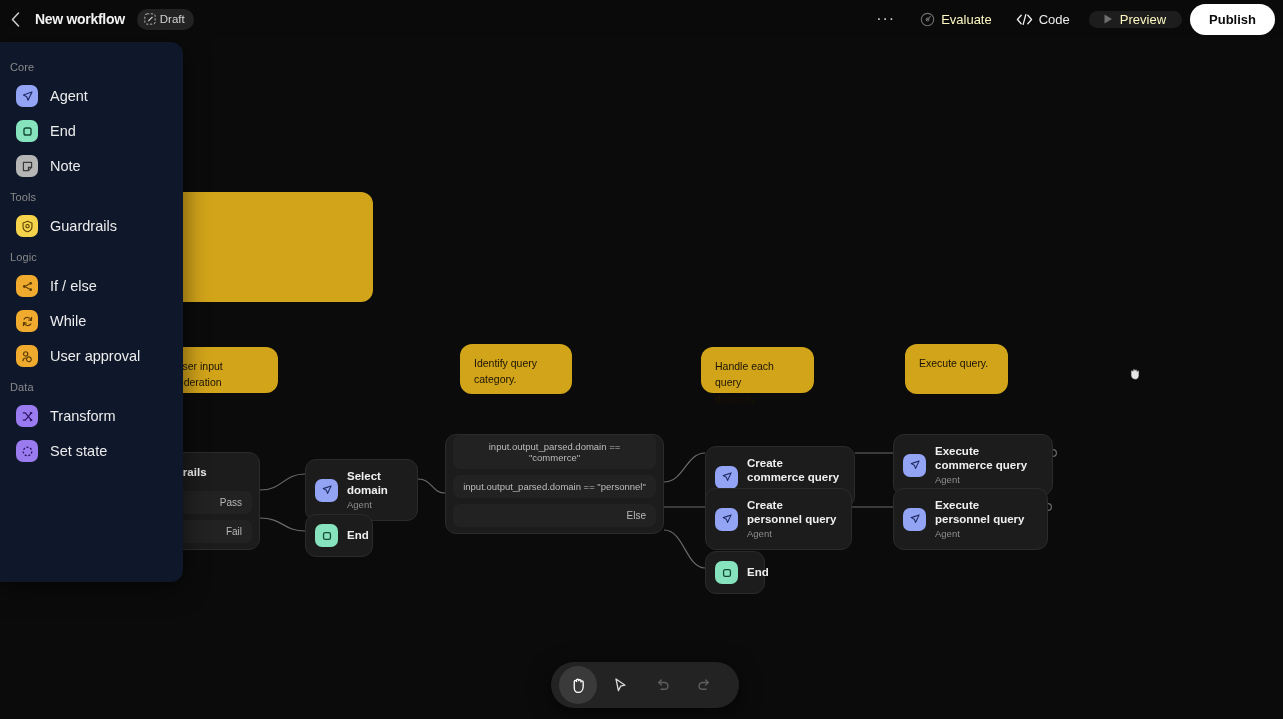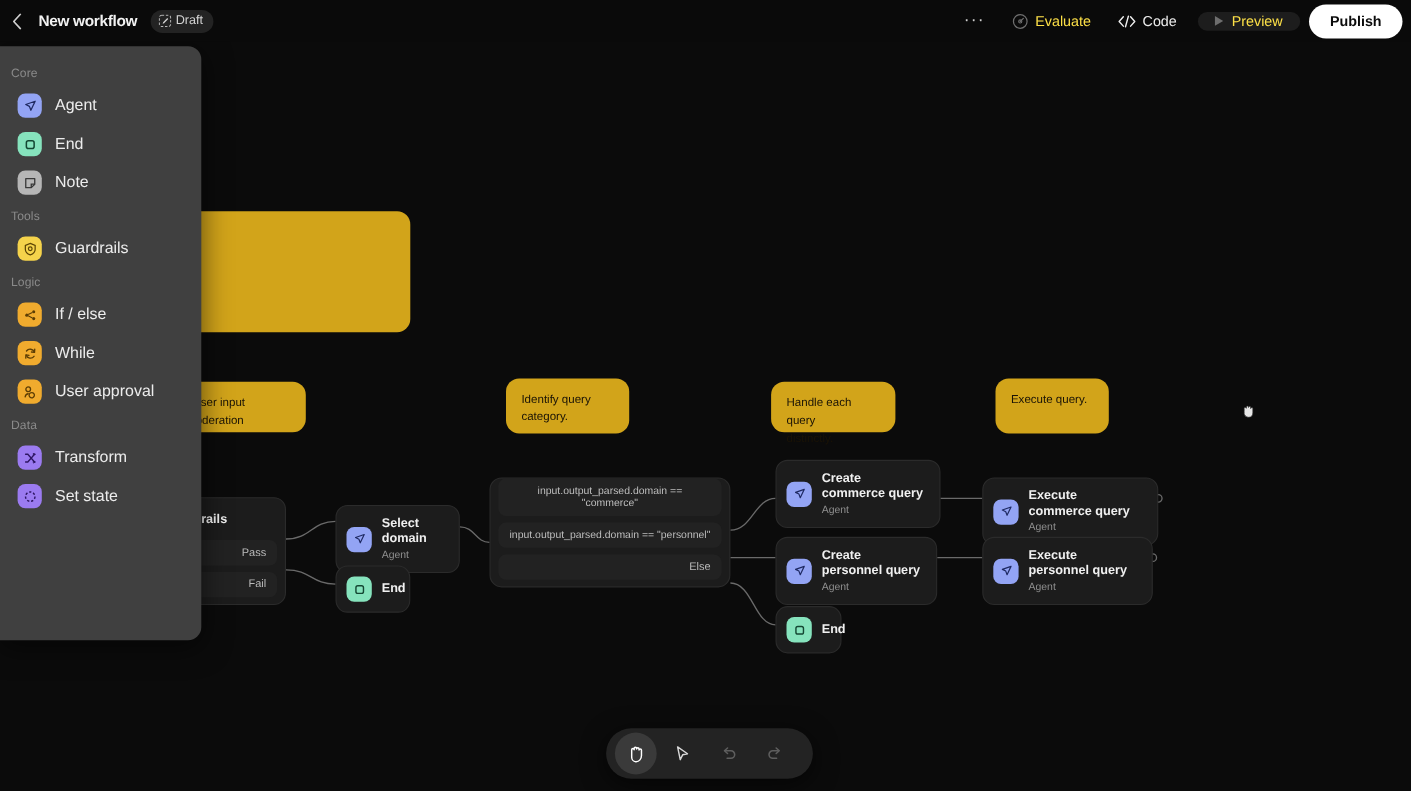--- a/index.html
+++ b/index.html
@@ -31,32 +31,32 @@
     border-radius: 11px; background: #232323;
     display: flex; align-items: center; gap: 4px;
     font-size: 11.5px; color: #d2d2d2; cursor: pointer;
   }
   .hdr-right { margin-left: auto; display: flex; align-items: center; gap: 2px; padding-right: 8px; }
   .hdr-btn {
     display: flex; align-items: center; gap: 6px;
     height: 30px; padding: 0 11px; border-radius: 8px;
     font-size: 13px; color: #ededed; cursor: pointer; background: transparent;
   }
-  .hdr-btn.dim { color: #fde047; }
+  .hdr-btn.dim { color: #fef9c3; }
   .hdr-dots { color: #d0d0d0; font-size: 16px; letter-spacing:1px; padding: 0 12px; cursor: pointer; line-height: 0.6;}
   .hdr-btn.preview { background: #1d1d1d; border-radius: 17px; height: 17px; padding: 0 16px 0 13px; margin-left: 6px;}
   .hdr-btn.publish {
     background: #ffffff; color: #0b0b0b; border-radius: 17px;
     height: 31px; padding: 0 19px; font-weight: bold; margin-left: 6px;
   }
 
   
   #sidebar {
     position: absolute; top: 42px; left: 0; width: 183px; height: 540px;
-    background: #404040; border-radius: 0 12px 12px 0;
+    background: #0f172a; border-radius: 0 12px 12px 0;
     padding: 12px 0 10px 0; z-index: 30;
     box-shadow: 0 6px 26px rgba(0,0,0,.55);
   }
   .side-group { font-size: 11px; color: #8a8a8a; padding: 7px 0 5px 10px; letter-spacing: .1px; }
   .side-item {
     display: flex; align-items: center; gap: 12px;
     height: 34px; padding: 0 10px; cursor: pointer; border-radius: 7px; margin: 1px 6px;
   }
   .side-ic {
     width: 22px; height: 22px; border-radius: 7px;
@@ -242,21 +242,21 @@
         <div class="node-tt">End</div>
       </div>
     </div>
 
     <div class="node" style="left:445px; top:434px; width:219px;">
       <div class="node-row code">input.output_parsed.domain == "commerce"</div>
       <div class="node-row code">input.output_parsed.domain == "personnel"</div>
       <div class="node-row">Else</div>
     </div>
 
-    <div class="node" style="left:705px; top:418px; width:150px;">
+    <div class="node" style="left:705px; top:446px; width:150px;">
       <div class="node-head">
         <div class="node-ic lg" style="background:#93a4f4;">
           <svg width="12" height="12" viewBox="0 0 14 14">
               <path d="M11.8 2.2 L2.6 5.4 L6.2 7.2 L7.6 11 Z" fill="none" stroke="#1f2a63" stroke-width="1.25" stroke-linejoin="round"></path>
             </svg>
         </div>
         <div>
           <div class="node-tt">Create commerce query</div>
           <div class="node-sub">Agent</div>
         </div>

